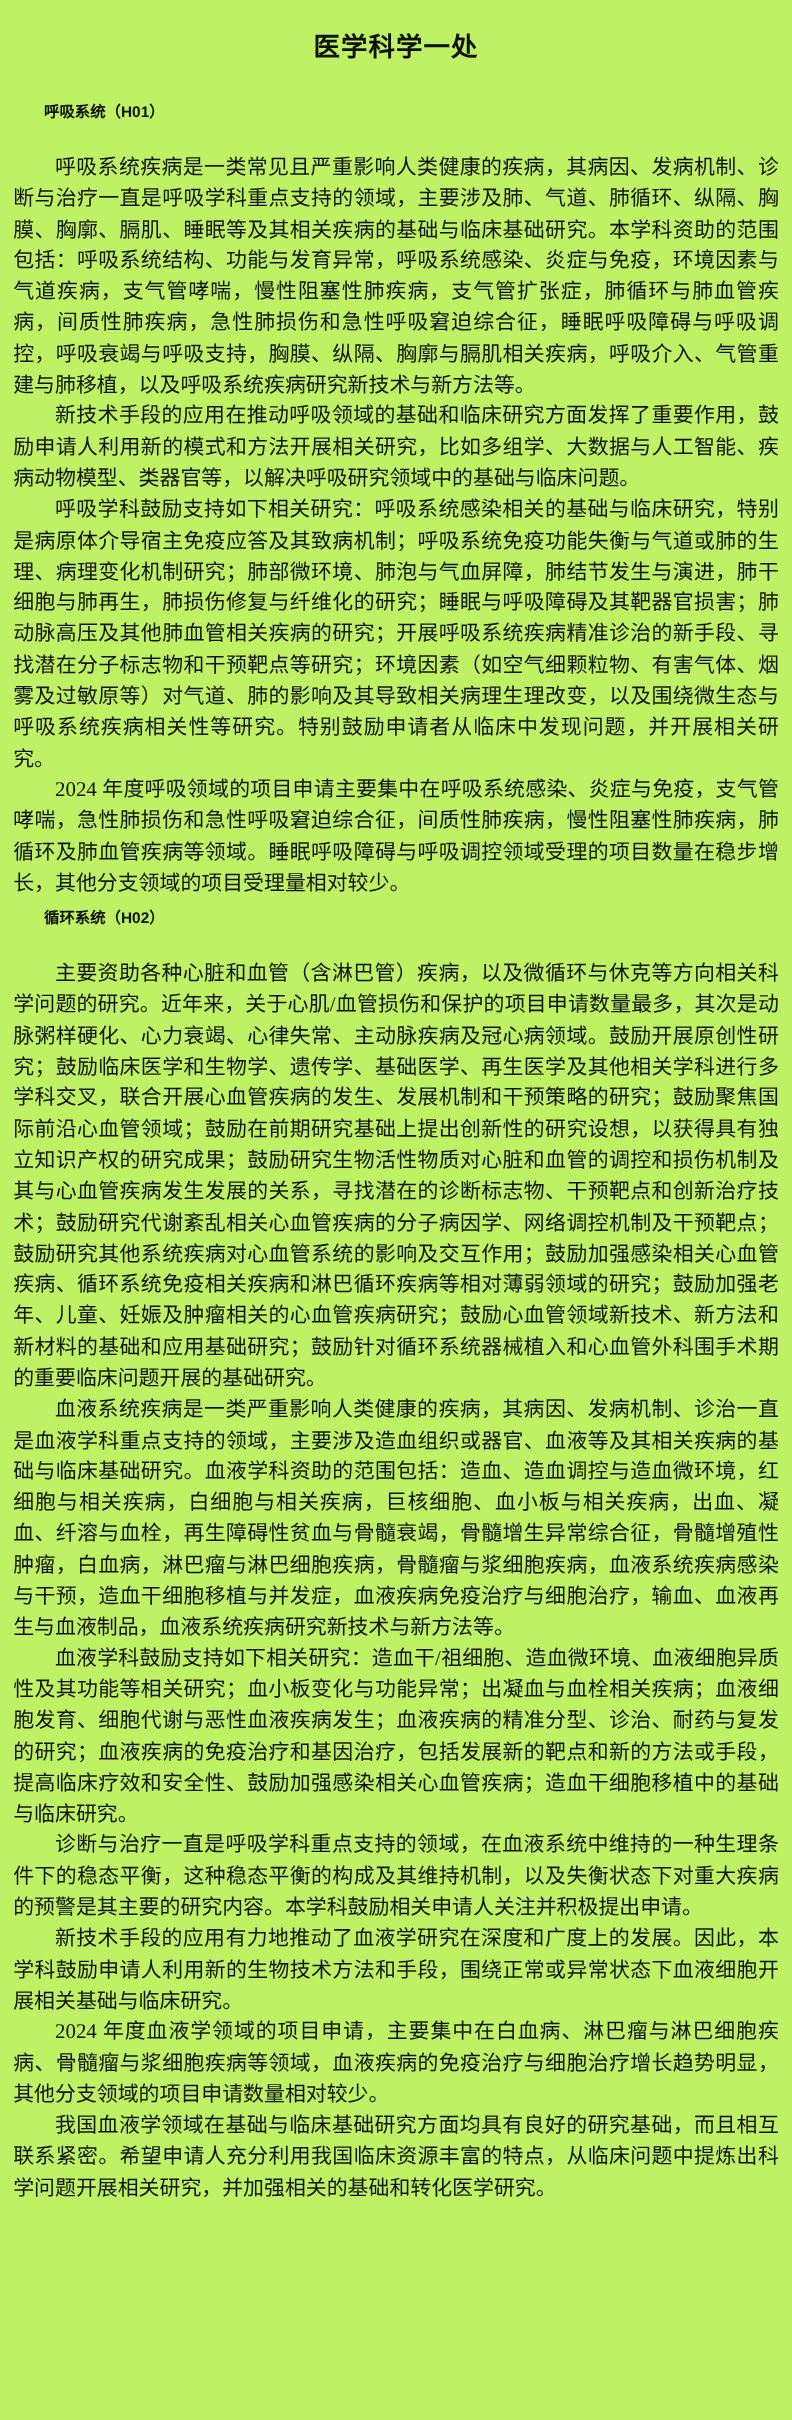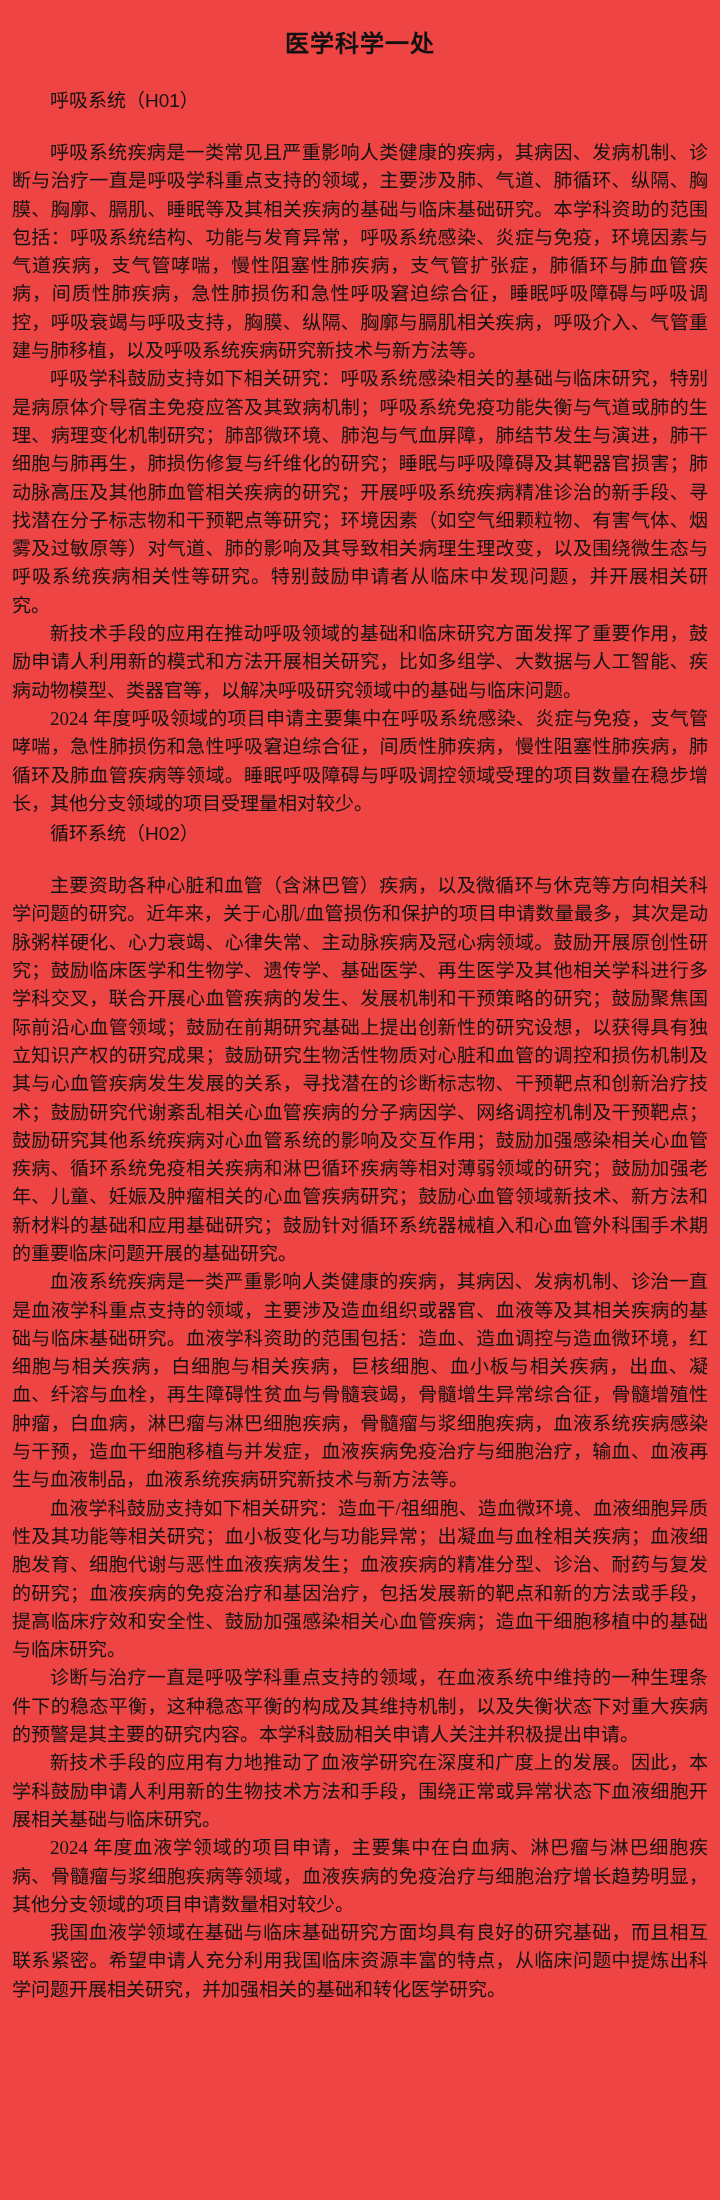--- a/index.html
+++ b/index.html
@@ -12,21 +12,21 @@
     height: 2200px;
     overflow: hidden;
     color: #131313;
     font-family: "Liberation Serif", serif;
   }
   .page {
     box-sizing: border-box;
     width: 720px;
     height: 2200px;
     padding: 28px 12px 0 12px;
-    background: #ef4444;
+    background: #bef264;
   }
   .doc-title {
     margin: 0 0 27px 0;
     text-align: center;
     font-family: "Liberation Sans", sans-serif;
     font-weight: 700;
     font-size: 24px;
     line-height: 32px;
     letter-spacing: 1px;
     color: #111111;
@@ -37,40 +37,40 @@
     line-height: 28.3px;
     text-align: justify;
     text-justify: inter-ideograph;
     text-indent: 2em;
     word-break: break-all;
     color: #131313;
   }
   .section-heading {
     margin: 2px 0 24px 0;
     font-family: "Liberation Sans", sans-serif;
-    font-weight: 400;
-    font-size: 19px;
+    font-weight: 700;
+    font-size: 14px;
     line-height: 28px;
     text-indent: 2em;
     color: #111111;
   }
 </style>
 </head>
 <body>
 
 <div class="page">
 
   <h1 class="doc-title">医学科学一处</h1>
 
 
   <section>
     <h2 class="section-heading">呼吸系统（H01）</h2>
     <p class="body-text">呼吸系统疾病是一类常见且严重影响人类健康的疾病，其病因、发病机制、诊断与治疗一直是呼吸学科重点支持的领域，主要涉及肺、气道、肺循环、纵隔、胸膜、胸廓、膈肌、睡眠等及其相关疾病的基础与临床基础研究。本学科资助的范围包括：呼吸系统结构、功能与发育异常，呼吸系统感染、炎症与免疫，环境因素与气道疾病，支气管哮喘，慢性阻塞性肺疾病，支气管扩张症，肺循环与肺血管疾病，间质性肺疾病，急性肺损伤和急性呼吸窘迫综合征，睡眠呼吸障碍与呼吸调控，呼吸衰竭与呼吸支持，胸膜、纵隔、胸廓与膈肌相关疾病，呼吸介入、气管重建与肺移植，以及呼吸系统疾病研究新技术与新方法等。</p>
+    <p class="body-text">新技术手段的应用在推动呼吸领域的基础和临床研究方面发挥了重要作用，鼓励申请人利用新的模式和方法开展相关研究，比如多组学、大数据与人工智能、疾病动物模型、类器官等，以解决呼吸研究领域中的基础与临床问题。</p>
     <p class="body-text">呼吸学科鼓励支持如下相关研究：呼吸系统感染相关的基础与临床研究，特别是病原体介导宿主免疫应答及其致病机制；呼吸系统免疫功能失衡与气道或肺的生理、病理变化机制研究；肺部微环境、肺泡与气血屏障，肺结节发生与演进，肺干细胞与肺再生，肺损伤修复与纤维化的研究；睡眠与呼吸障碍及其靶器官损害；肺动脉高压及其他肺血管相关疾病的研究；开展呼吸系统疾病精准诊治的新手段、寻找潜在分子标志物和干预靶点等研究；环境因素（如空气细颗粒物、有害气体、烟雾及过敏原等）对气道、肺的影响及其导致相关病理生理改变，以及围绕微生态与呼吸系统疾病相关性等研究。特别鼓励申请者从临床中发现问题，并开展相关研究。</p>
-    <p class="body-text">新技术手段的应用在推动呼吸领域的基础和临床研究方面发挥了重要作用，鼓励申请人利用新的模式和方法开展相关研究，比如多组学、大数据与人工智能、疾病动物模型、类器官等，以解决呼吸研究领域中的基础与临床问题。</p>
     <p class="body-text">2024 年度呼吸领域的项目申请主要集中在呼吸系统感染、炎症与免疫，支气管哮喘，急性肺损伤和急性呼吸窘迫综合征，间质性肺疾病，慢性阻塞性肺疾病，肺循环及肺血管疾病等领域。睡眠呼吸障碍与呼吸调控领域受理的项目数量在稳步增长，其他分支领域的项目受理量相对较少。</p>
   </section>
 
   <section>
     <h2 class="section-heading">循环系统（H02）</h2>
     <p class="body-text">主要资助各种心脏和血管（含淋巴管）疾病，以及微循环与休克等方向相关科学问题的研究。近年来，关于心肌/血管损伤和保护的项目申请数量最多，其次是动脉粥样硬化、心力衰竭、心律失常、主动脉疾病及冠心病领域。鼓励开展原创性研究；鼓励临床医学和生物学、遗传学、基础医学、再生医学及其他相关学科进行多学科交叉，联合开展心血管疾病的发生、发展机制和干预策略的研究；鼓励聚焦国际前沿心血管领域；鼓励在前期研究基础上提出创新性的研究设想，以获得具有独立知识产权的研究成果；鼓励研究生物活性物质对心脏和血管的调控和损伤机制及其与心血管疾病发生发展的关系，寻找潜在的诊断标志物、干预靶点和创新治疗技术；鼓励研究代谢紊乱相关心血管疾病的分子病因学、网络调控机制及干预靶点；鼓励研究其他系统疾病对心血管系统的影响及交互作用；鼓励加强感染相关心血管疾病、循环系统免疫相关疾病和淋巴循环疾病等相对薄弱领域的研究；鼓励加强老年、儿童、妊娠及肿瘤相关的心血管疾病研究；鼓励心血管领域新技术、新方法和新材料的基础和应用基础研究；鼓励针对循环系统器械植入和心血管外科围手术期的重要临床问题开展的基础研究。</p>
   </section>
 
   <section>
     <p class="body-text">血液系统疾病是一类严重影响人类健康的疾病，其病因、发病机制、诊治一直是血液学科重点支持的领域，主要涉及造血组织或器官、血液等及其相关疾病的基础与临床基础研究。血液学科资助的范围包括：造血、造血调控与造血微环境，红细胞与相关疾病，白细胞与相关疾病，巨核细胞、血小板与相关疾病，出血、凝血、纤溶与血栓，再生障碍性贫血与骨髓衰竭，骨髓增生异常综合征，骨髓增殖性肿瘤，白血病，淋巴瘤与淋巴细胞疾病，骨髓瘤与浆细胞疾病，血液系统疾病感染与干预，造血干细胞移植与并发症，血液疾病免疫治疗与细胞治疗，输血、血液再生与血液制品，血液系统疾病研究新技术与新方法等。</p>

